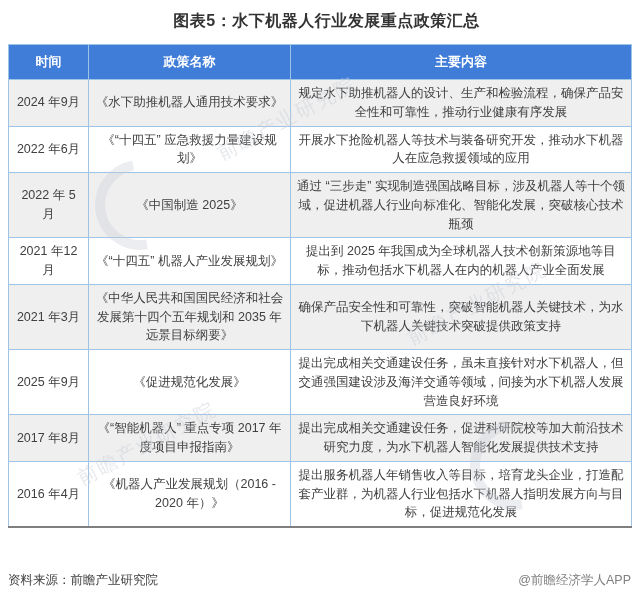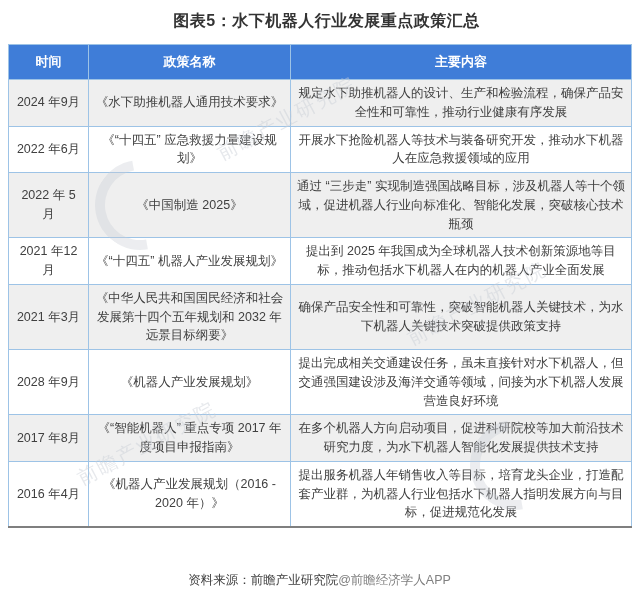--- a/index.html
+++ b/index.html
@@ -57,21 +57,21 @@
     line-height:1.5;
   }
   table.policy tr:nth-child(odd) td{background:var(--row_alt_bg);}
   table.policy tr:nth-child(even) td{background:var(--row_bg);}
   table.policy{border-bottom:2px solid var(--table_bottom);}
   tr.last-row td{border-bottom:2px solid var(--table_bottom);}
   .footer{
     position:absolute;
     left:8px;right:8px;top:572px;
     display:flex;
-    justify-content:center;
+    justify-content:space-between;
     align-items:center;
     font-size:12.5px;
   }
   .footer .source{color:var(--footer_left);}
   .footer .credit{color:var(--footer_right);}
   
   .wm{position:absolute;pointer-events:none;color:var(--watermark);opacity:0.45;z-index:5;}
   .wm-text{font-size:20px;transform:rotate(-28deg);white-space:nowrap;letter-spacing:2px;}
   .wm-arc{
     width:90px;height:90px;border-radius:50%;
@@ -123,32 +123,32 @@
         <td>《中国制造 2025》</td>
         <td>通过 “三步走” 实现制造强国战略目标，涉及机器人等十个领域，促进机器人行业向标准化、智能化发展，突破核心技术瓶颈</td>
       </tr>
       <tr>
         <td>2021 年12 月</td>
         <td>《“十四五” 机器人产业发展规划》</td>
         <td>提出到 2025 年我国成为全球机器人技术创新策源地等目标，推动包括水下机器人在内的机器人产业全面发展</td>
       </tr>
       <tr>
         <td>2021 年3月</td>
-        <td>《中华人民共和国国民经济和社会发展第十四个五年规划和 2032 年远景目标纲要》</td>
+        <td>《中华人民共和国国民经济和社会发展第十四个五年规划和 2035 年远景目标纲要》</td>
         <td>确保产品安全性和可靠性，突破智能机器人关键技术，为水下机器人关键技术突破提供政策支持</td>
       </tr>
       <tr>
-        <td>2028 年9月</td>
-        <td>《机器人产业发展规划》</td>
+        <td>2025 年9月</td>
+        <td>《促进规范化发展》</td>
         <td>提出完成相关交通建设任务，虽未直接针对水下机器人，但交通强国建设涉及海洋交通等领域，间接为水下机器人发展营造良好环境</td>
       </tr>
       <tr>
         <td>2017 年8月</td>
         <td>《“智能机器人” 重点专项 2017 年度项目申报指南》</td>
-        <td>在多个机器人方向启动项目，促进科研院校等加大前沿技术研究力度，为水下机器人智能化发展提供技术支持</td>
+        <td>提出完成相关交通建设任务，促进科研院校等加大前沿技术研究力度，为水下机器人智能化发展提供技术支持</td>
       </tr>
       <tr class="last-row">
         <td>2016 年4月</td>
         <td>《机器人产业发展规划（2016 - 2020 年）》</td>
         <td>提出服务机器人年销售收入等目标，培育龙头企业，打造配套产业群，为机器人行业包括水下机器人指明发展方向与目标，促进规范化发展</td>
       </tr>
     </tbody>
   </table>
 
   <div class="footer">

